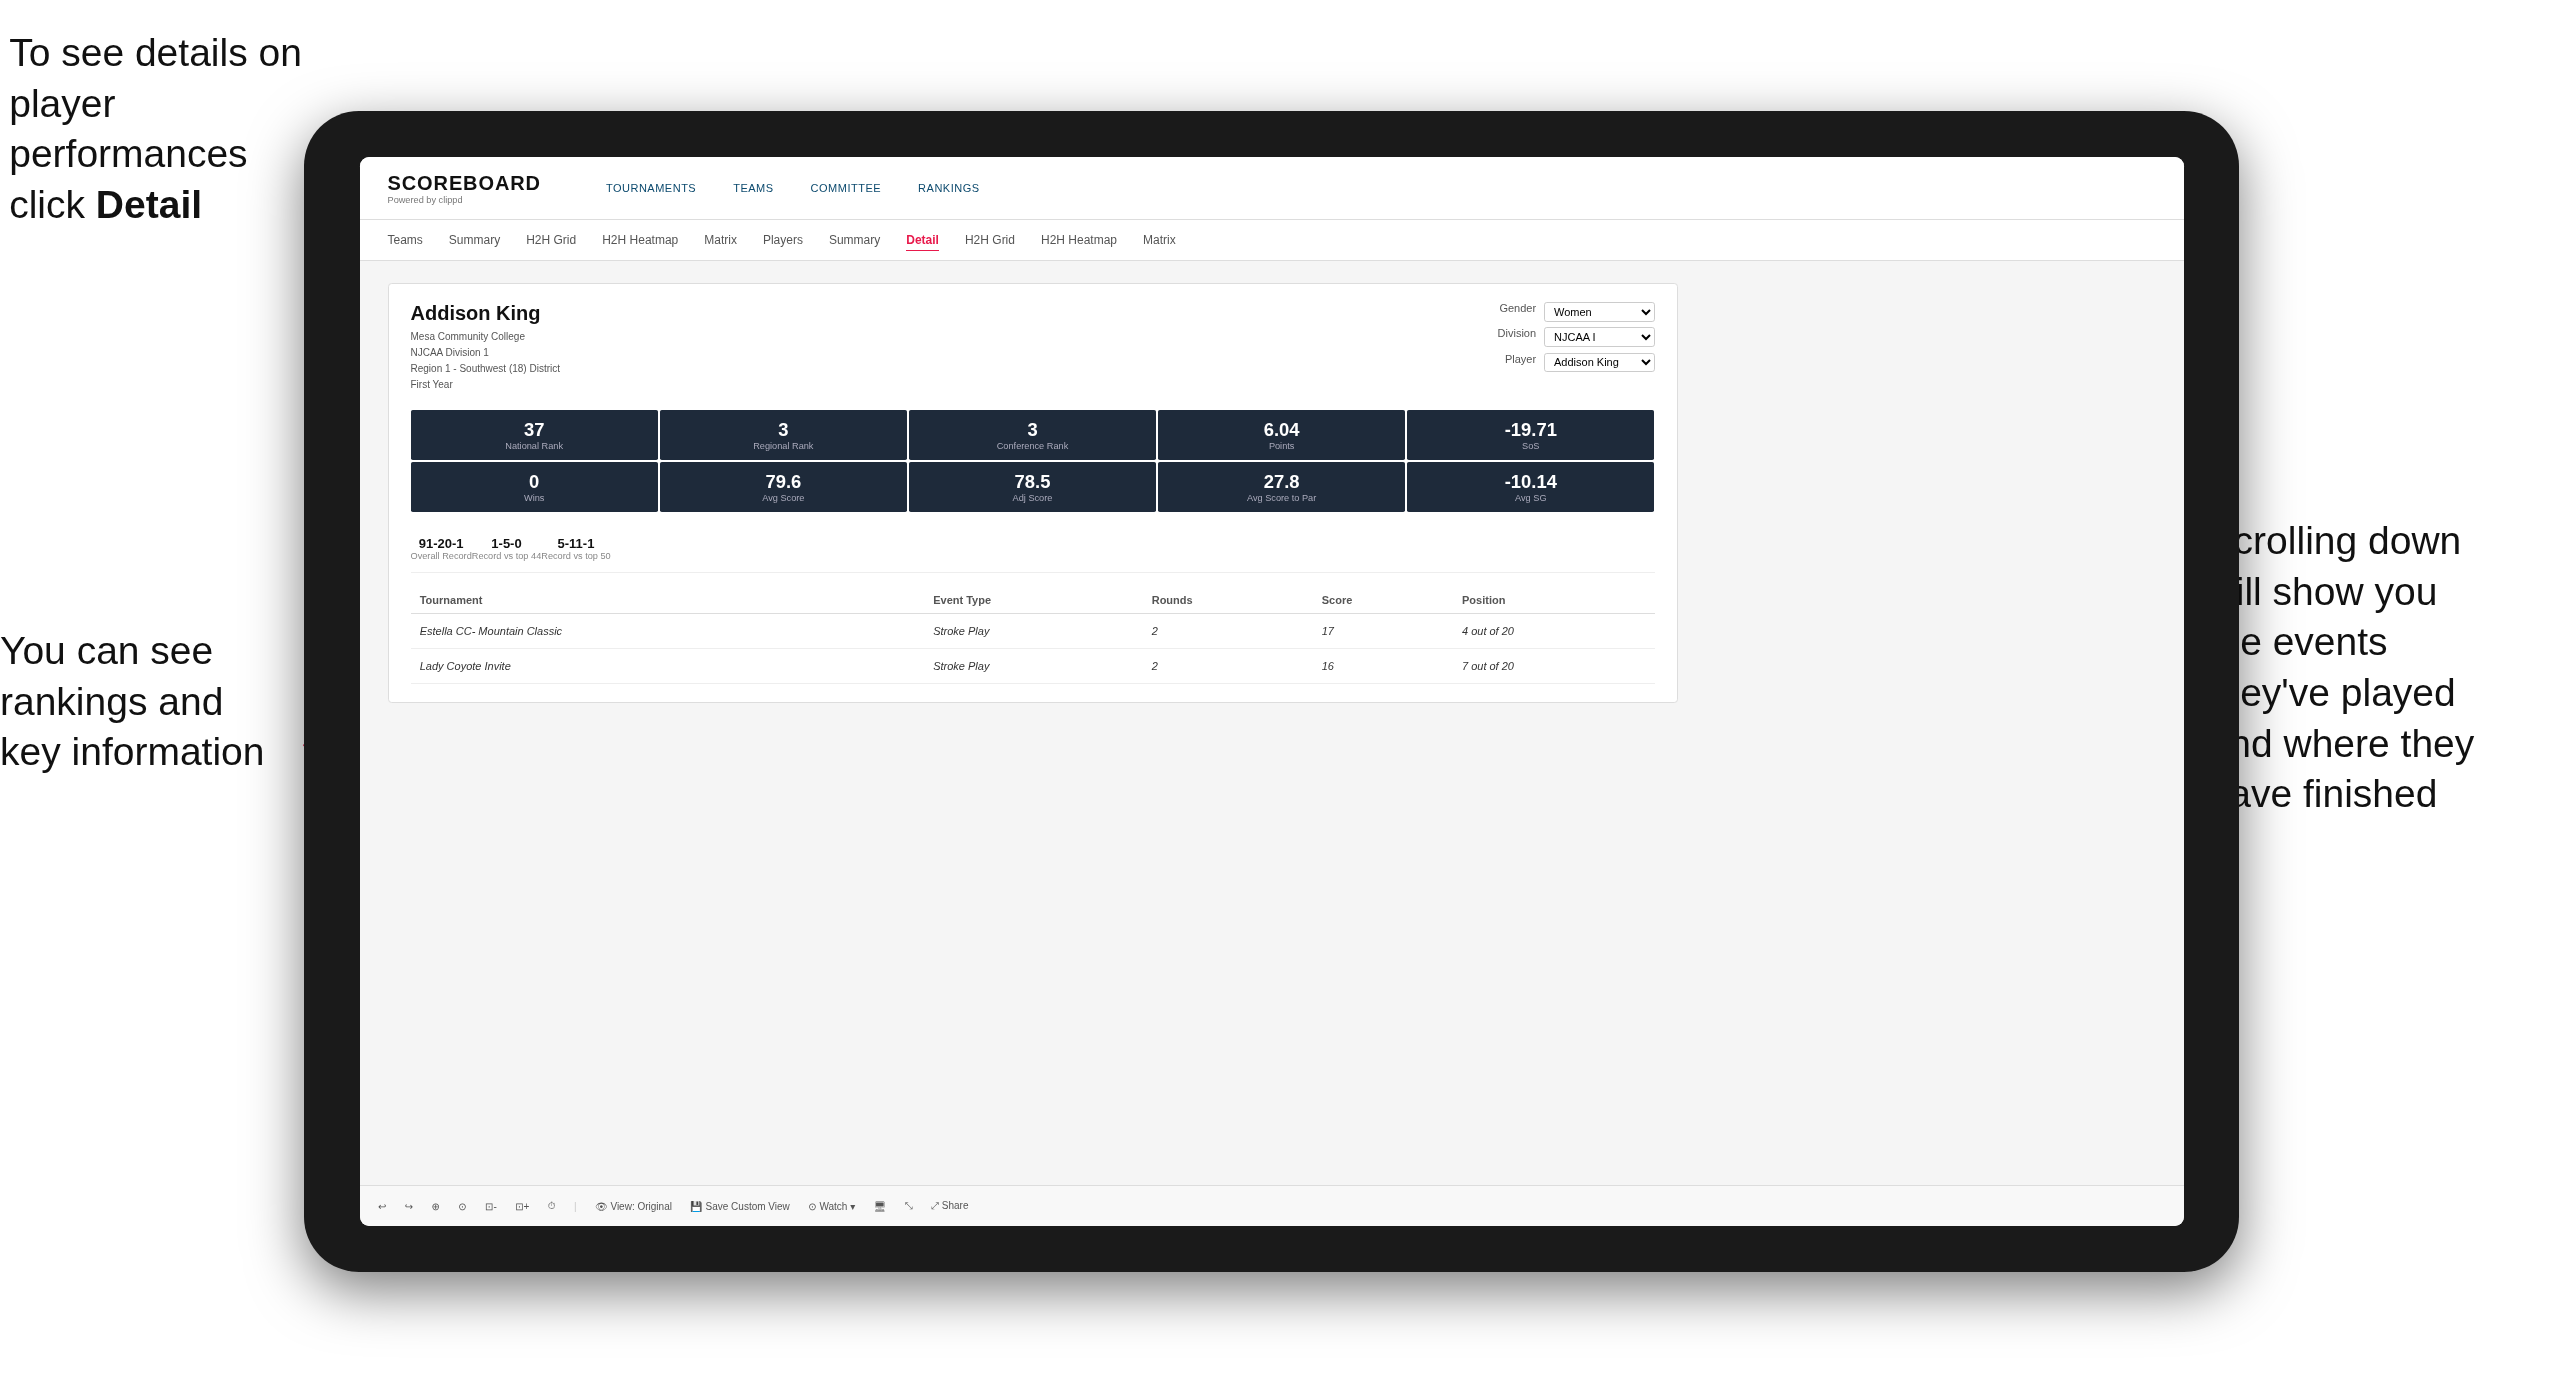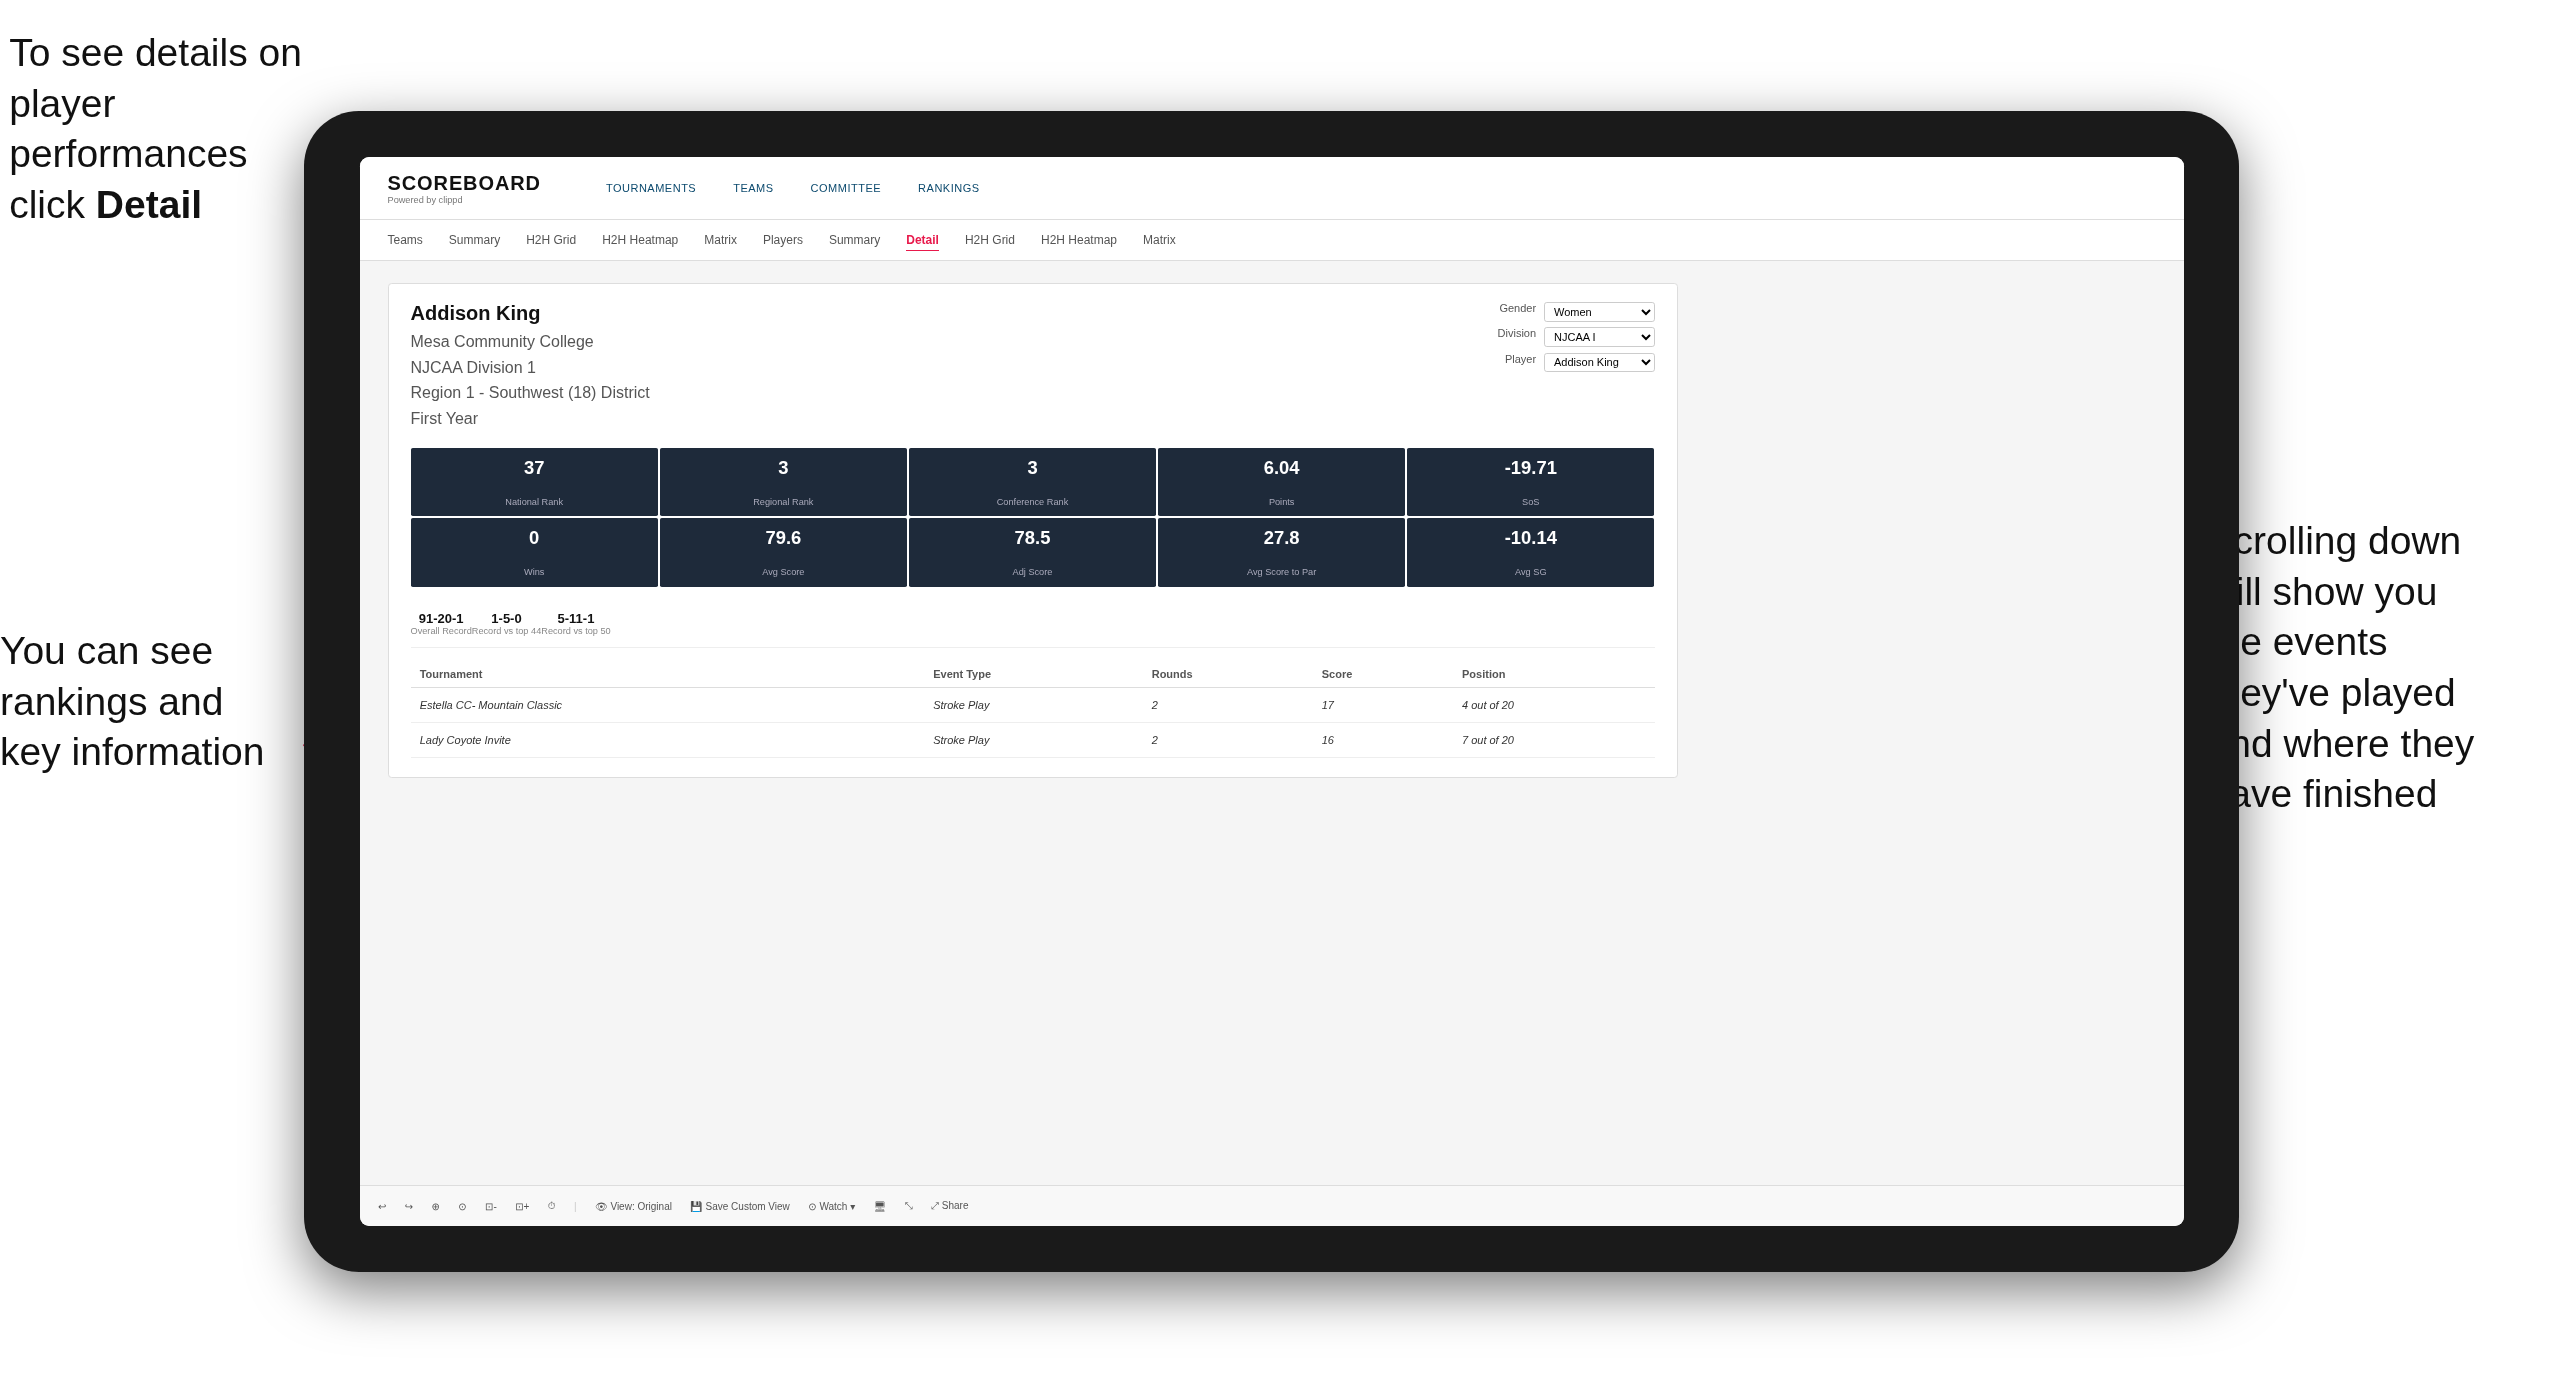--- a/index.html
+++ b/index.html
@@ -158,21 +158,21 @@
     }
 
     .player-info h2 {
       font-size: 20px;
       font-weight: 700;
       color: #111;
       margin-bottom: 3.7px;
     }
 
     .player-info p {
-      font-size: 16px;
+      font-size: 10px;
       color: #555;
       line-height: 1.6;
     }
 
     .player-filters {
       display: flex;
       flex-direction: column;
       gap: 5.5px;
       align-items: flex-end;
     }
@@ -213,21 +213,21 @@
     .stat-cell .stat-value {
       font-size: 18.4px;
       font-weight: 700;
       display: block;
     }
 
     .stat-cell .stat-label {
       font-size: 9.2px;
       color: #aab;
       display: block;
-      margin-top: 18px;
+      margin-top: 0;
     }
 
     
     .record-row {
       display: flex;
       justify-content: flex-start;
       padding: 11px 0;
       border-bottom: 0.9px solid #eee;
       margin-bottom: 13px;
     }

